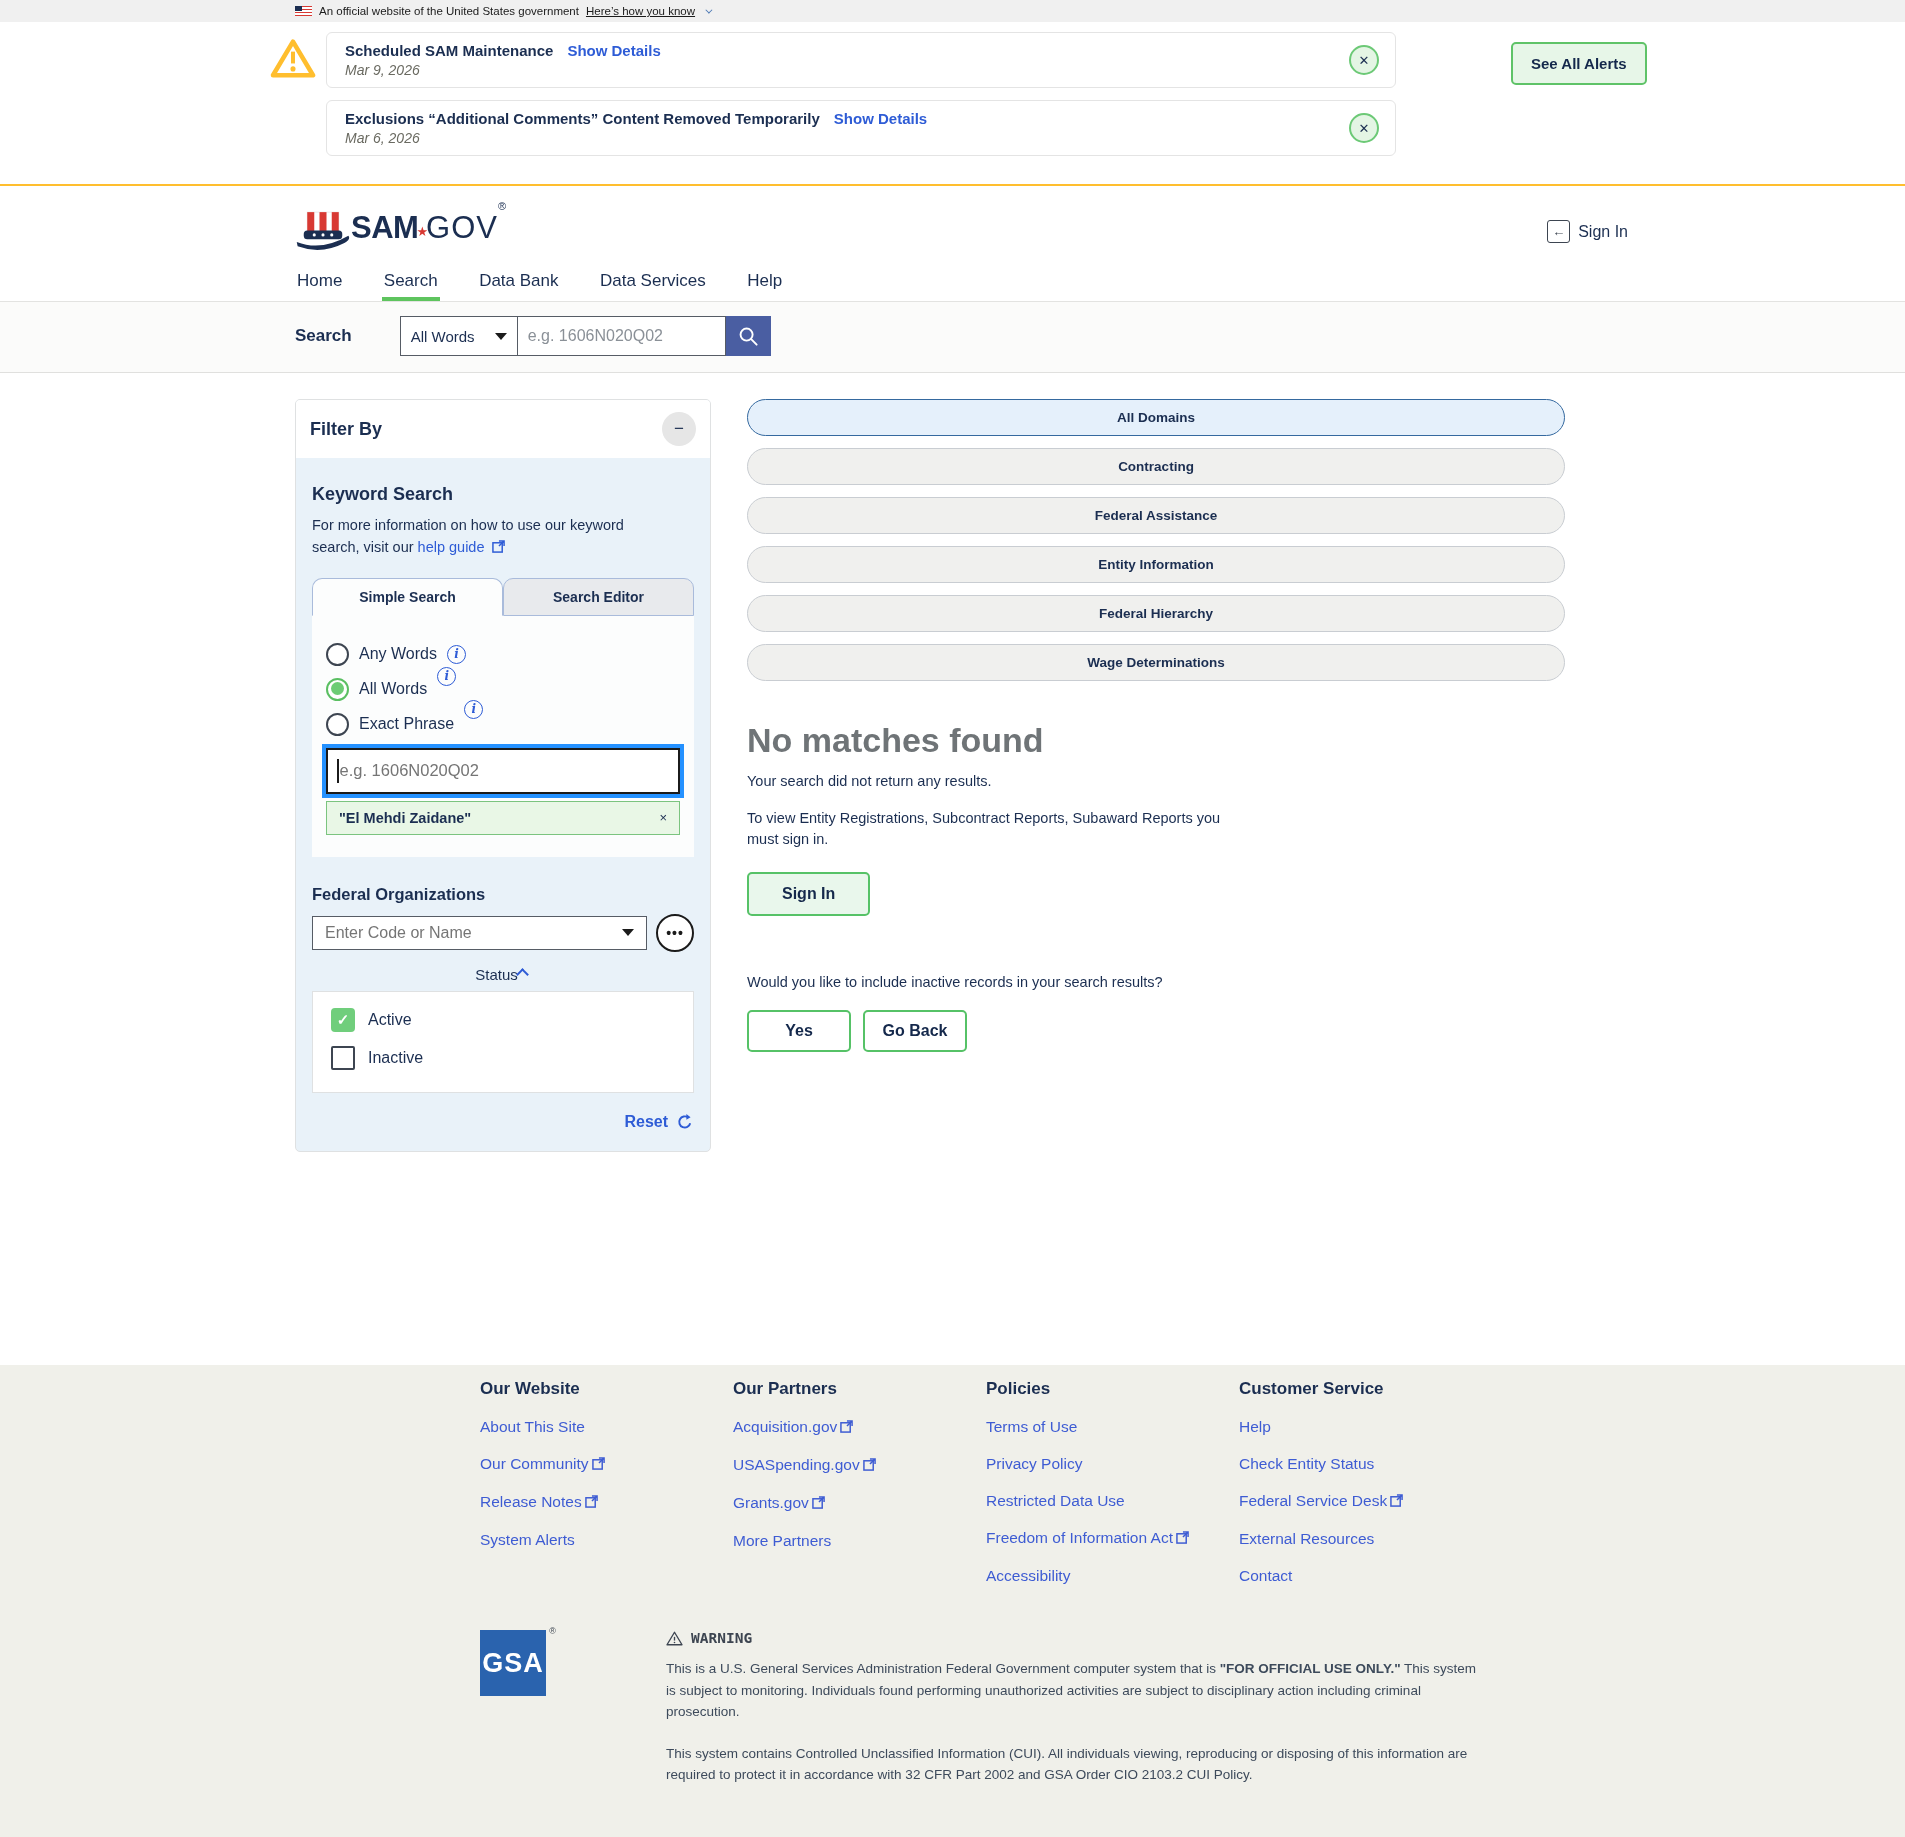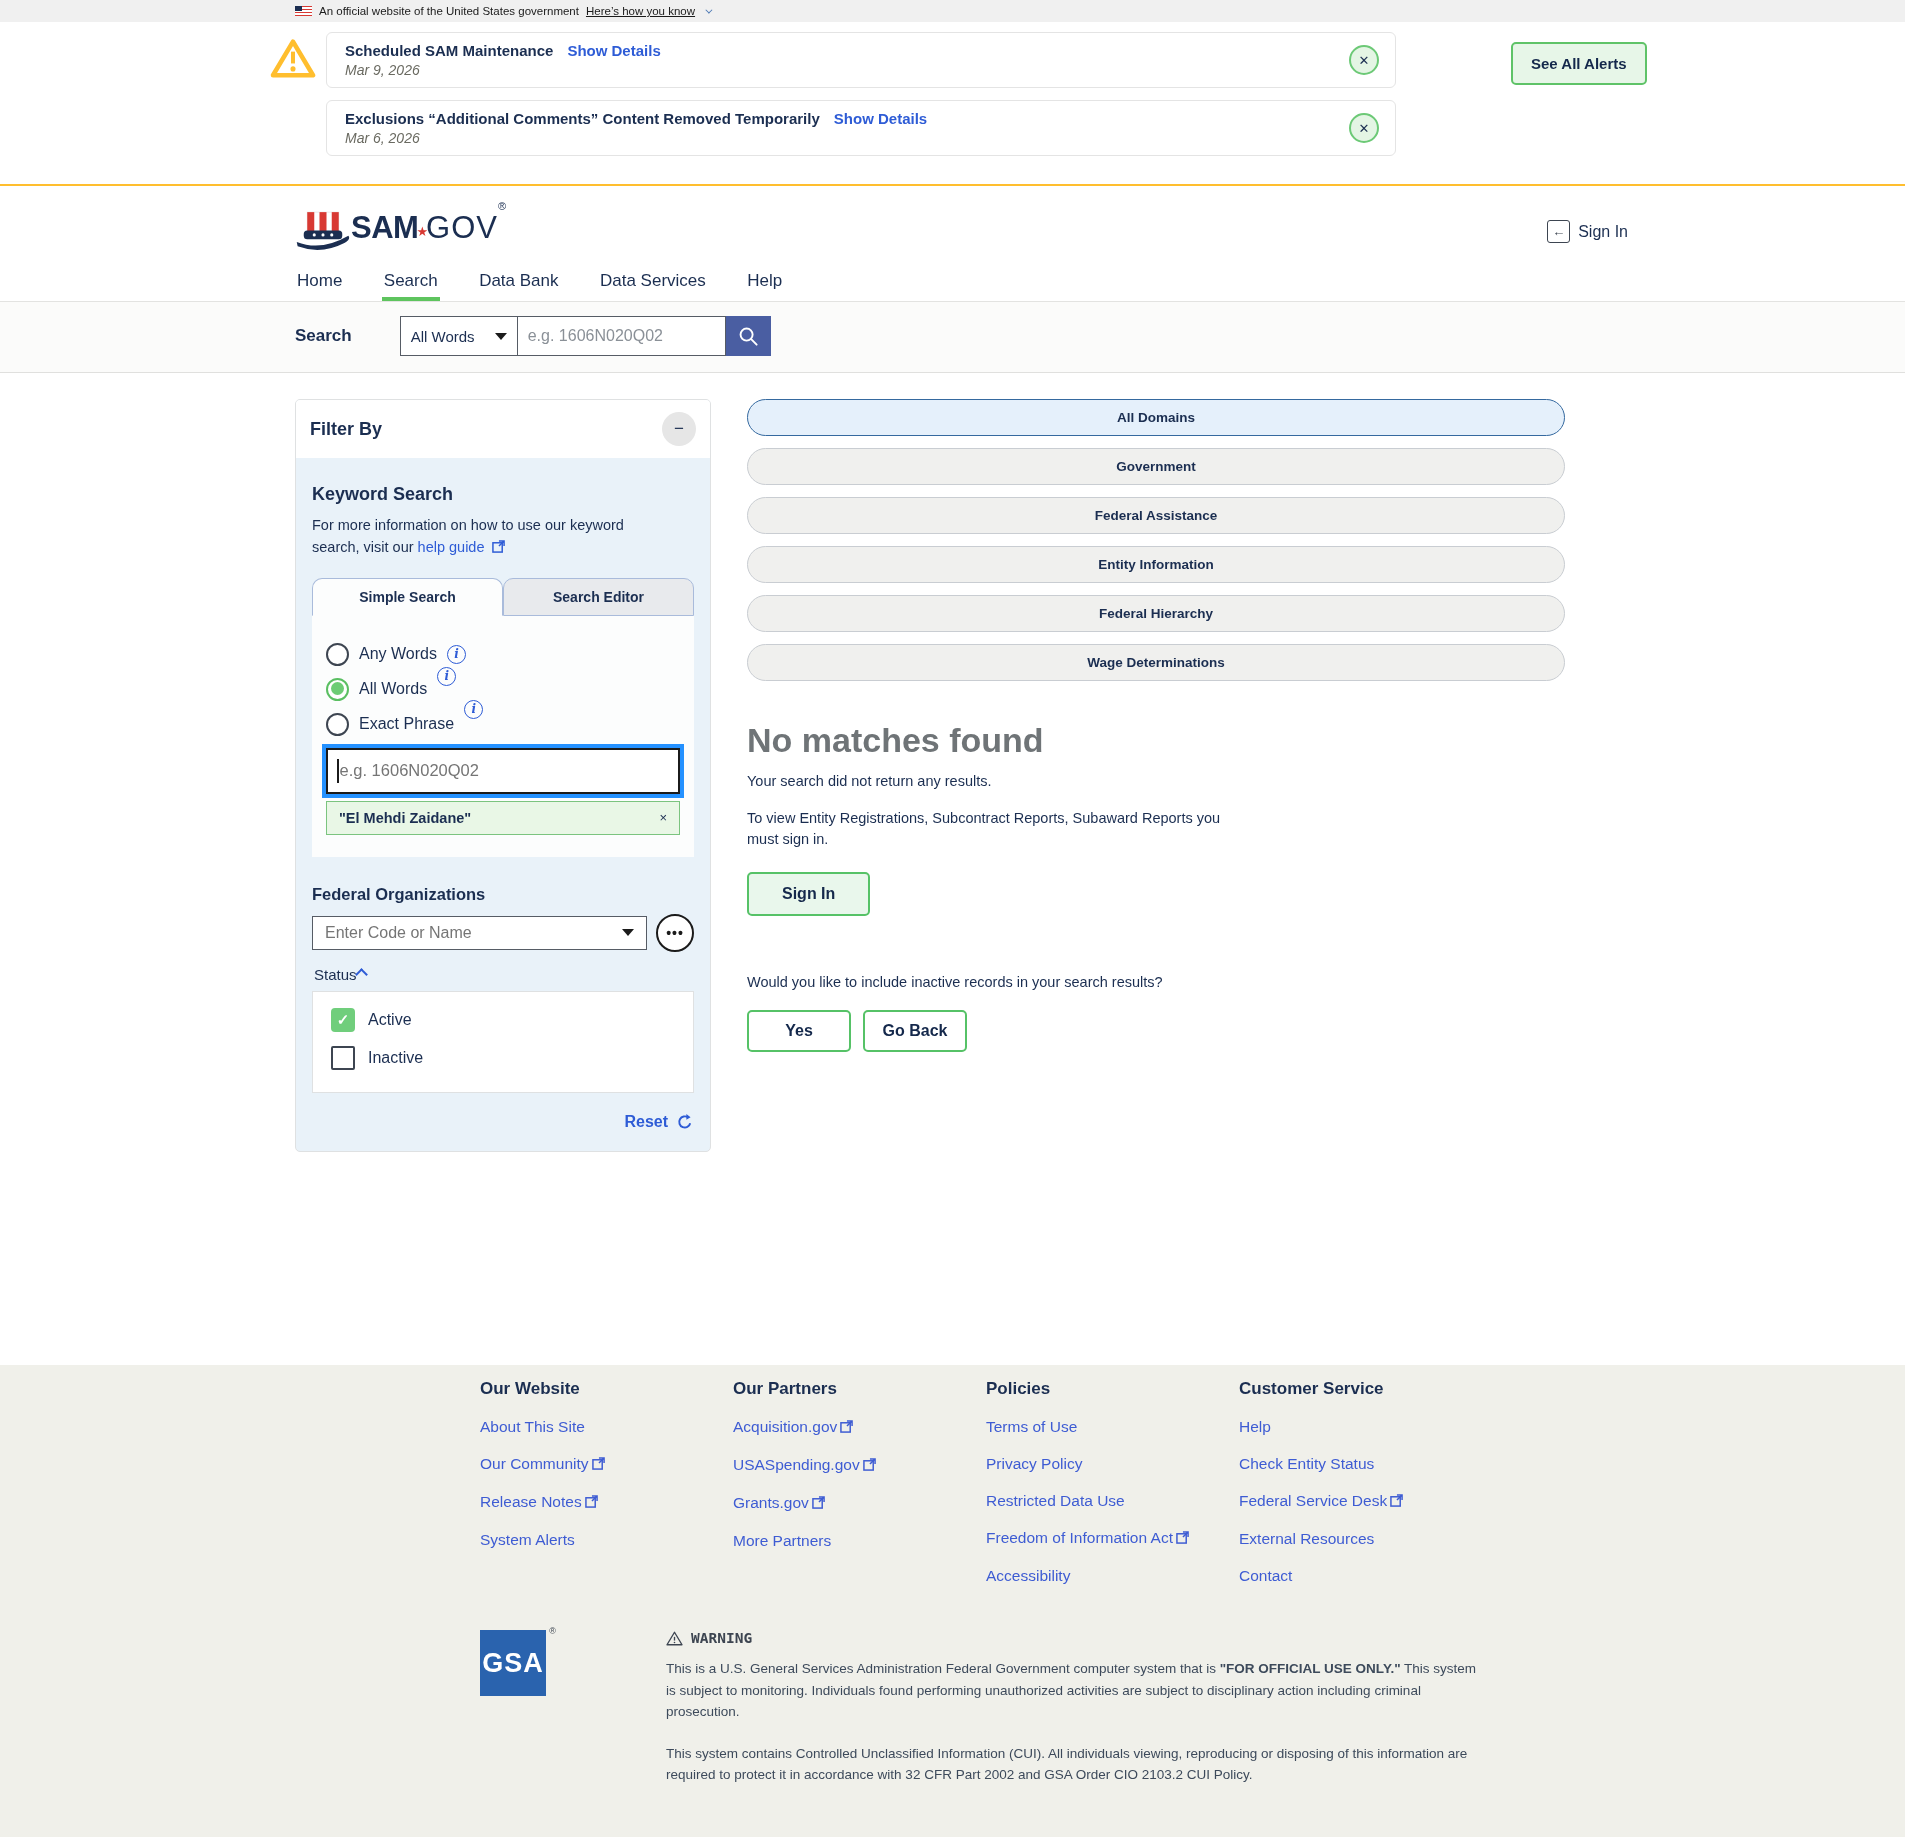--- a/index.html
+++ b/index.html
@@ -79,21 +79,21 @@
   .kw-cursor { width:1.5px; height:24px; background:#1b1b1b; margin-right:1px; }
   .kw-placeholder { color:#757575; font-size:16.5px; }
   .kw-chip { margin-top:7px; background:#e9f7e6; border:1px solid #7bc47f; padding:8px 12px; display:flex; align-items:center; justify-content:space-between; }
   .kw-chip-label { font-weight:bold; font-size:14.5px; color:#1b2e51; }
   .kw-chip-x { font-size:13px; color:#1b2e51; cursor:pointer; }
   .org-heading { font-size:16.5px; font-weight:bold; margin:28px 0 10px; color:#1b2e51; }
   .org-row { display:flex; align-items:center; gap:9px; }
   .org-select { flex:1; height:34px; background:#fff; border:1px solid #565c65; display:flex; align-items:center; justify-content:space-between; padding:0 12px; cursor:pointer; }
   .org-placeholder { color:#757575; font-size:16px; }
   .ellipsis-btn { width:38px; height:38px; border-radius:50%; background:#fff; border:2px solid #1b1b1b; font-weight:bold; font-size:14px; letter-spacing:1px; color:#1b1b1b; cursor:pointer; flex:0 0 auto; }
-  .status-row { margin-top:14px; display:flex; align-items:center; justify-content:flex-start; padding:0 2px; }
+  .status-row { margin-top:14px; display:flex; align-items:center; justify-content:center; padding:0 2px; }
   .status-label { font-size:15px; color:#1b2e51; }
   .chev-up { width:9px; height:9px; border-top:2.5px solid #2e5cd6; border-right:2.5px solid #2e5cd6; transform:rotate(-45deg); margin-right:4px; cursor:pointer; }
   .status-box { margin-top:8px; background:#fff; border:1px solid #dfe1e2; padding:16px 18px 8px; }
   .cb-row { display:flex; align-items:center; gap:13px; margin-bottom:14px; }
   .checkbox { width:24px; height:24px; border-radius:4px; flex:0 0 auto; }
   .checkbox.checked { background:#70ce7c; color:#fff; display:flex; align-items:center; justify-content:center; font-size:15px; font-weight:bold; }
   .checkbox.unchecked { background:#fff; border:2px solid #3d4551; border-radius:2px; }
   .cb-label { font-size:16px; color:#1b2e51; }
   .reset-row { margin-top:20px; display:flex; justify-content:flex-end; align-items:center; gap:8px; color:#2e5cd6; font-weight:bold; font-size:16px; cursor:pointer; }
 
@@ -285,21 +285,21 @@
           <path d="M15.8 11.5 A6.2 6.2 0 1 1 13.5 5" fill="none" stroke="#2e5cd6" stroke-width="2.2"></path>
           <path d="M11.5 1.2 L16.2 4.6 L11.5 7.6 Z" fill="#2e5cd6"></path>
         </svg>
       </div>
     </div>
   </aside>
 
   <main class="results">
     <div class="pill-row">
       <button class="pill active">All Domains</button>
-      <button class="pill">Government</button>
+      <button class="pill">Contracting</button>
       <button class="pill">Federal Assistance</button>
       <button class="pill">Entity Information</button>
       <button class="pill">Federal Hierarchy</button>
       <button class="pill">Wage Determinations</button>
     </div>
     <h1 class="nm-heading">No matches found</h1>
     <p class="nm-p1">Your search did not return any results.</p>
     <p class="nm-p2">To view Entity Registrations, Subcontract Reports, Subaward Reports you must sign in.</p>
     <button class="signin-btn">Sign In</button>
     <p class="nm-question">Would you like to include inactive records in your search results?</p>

